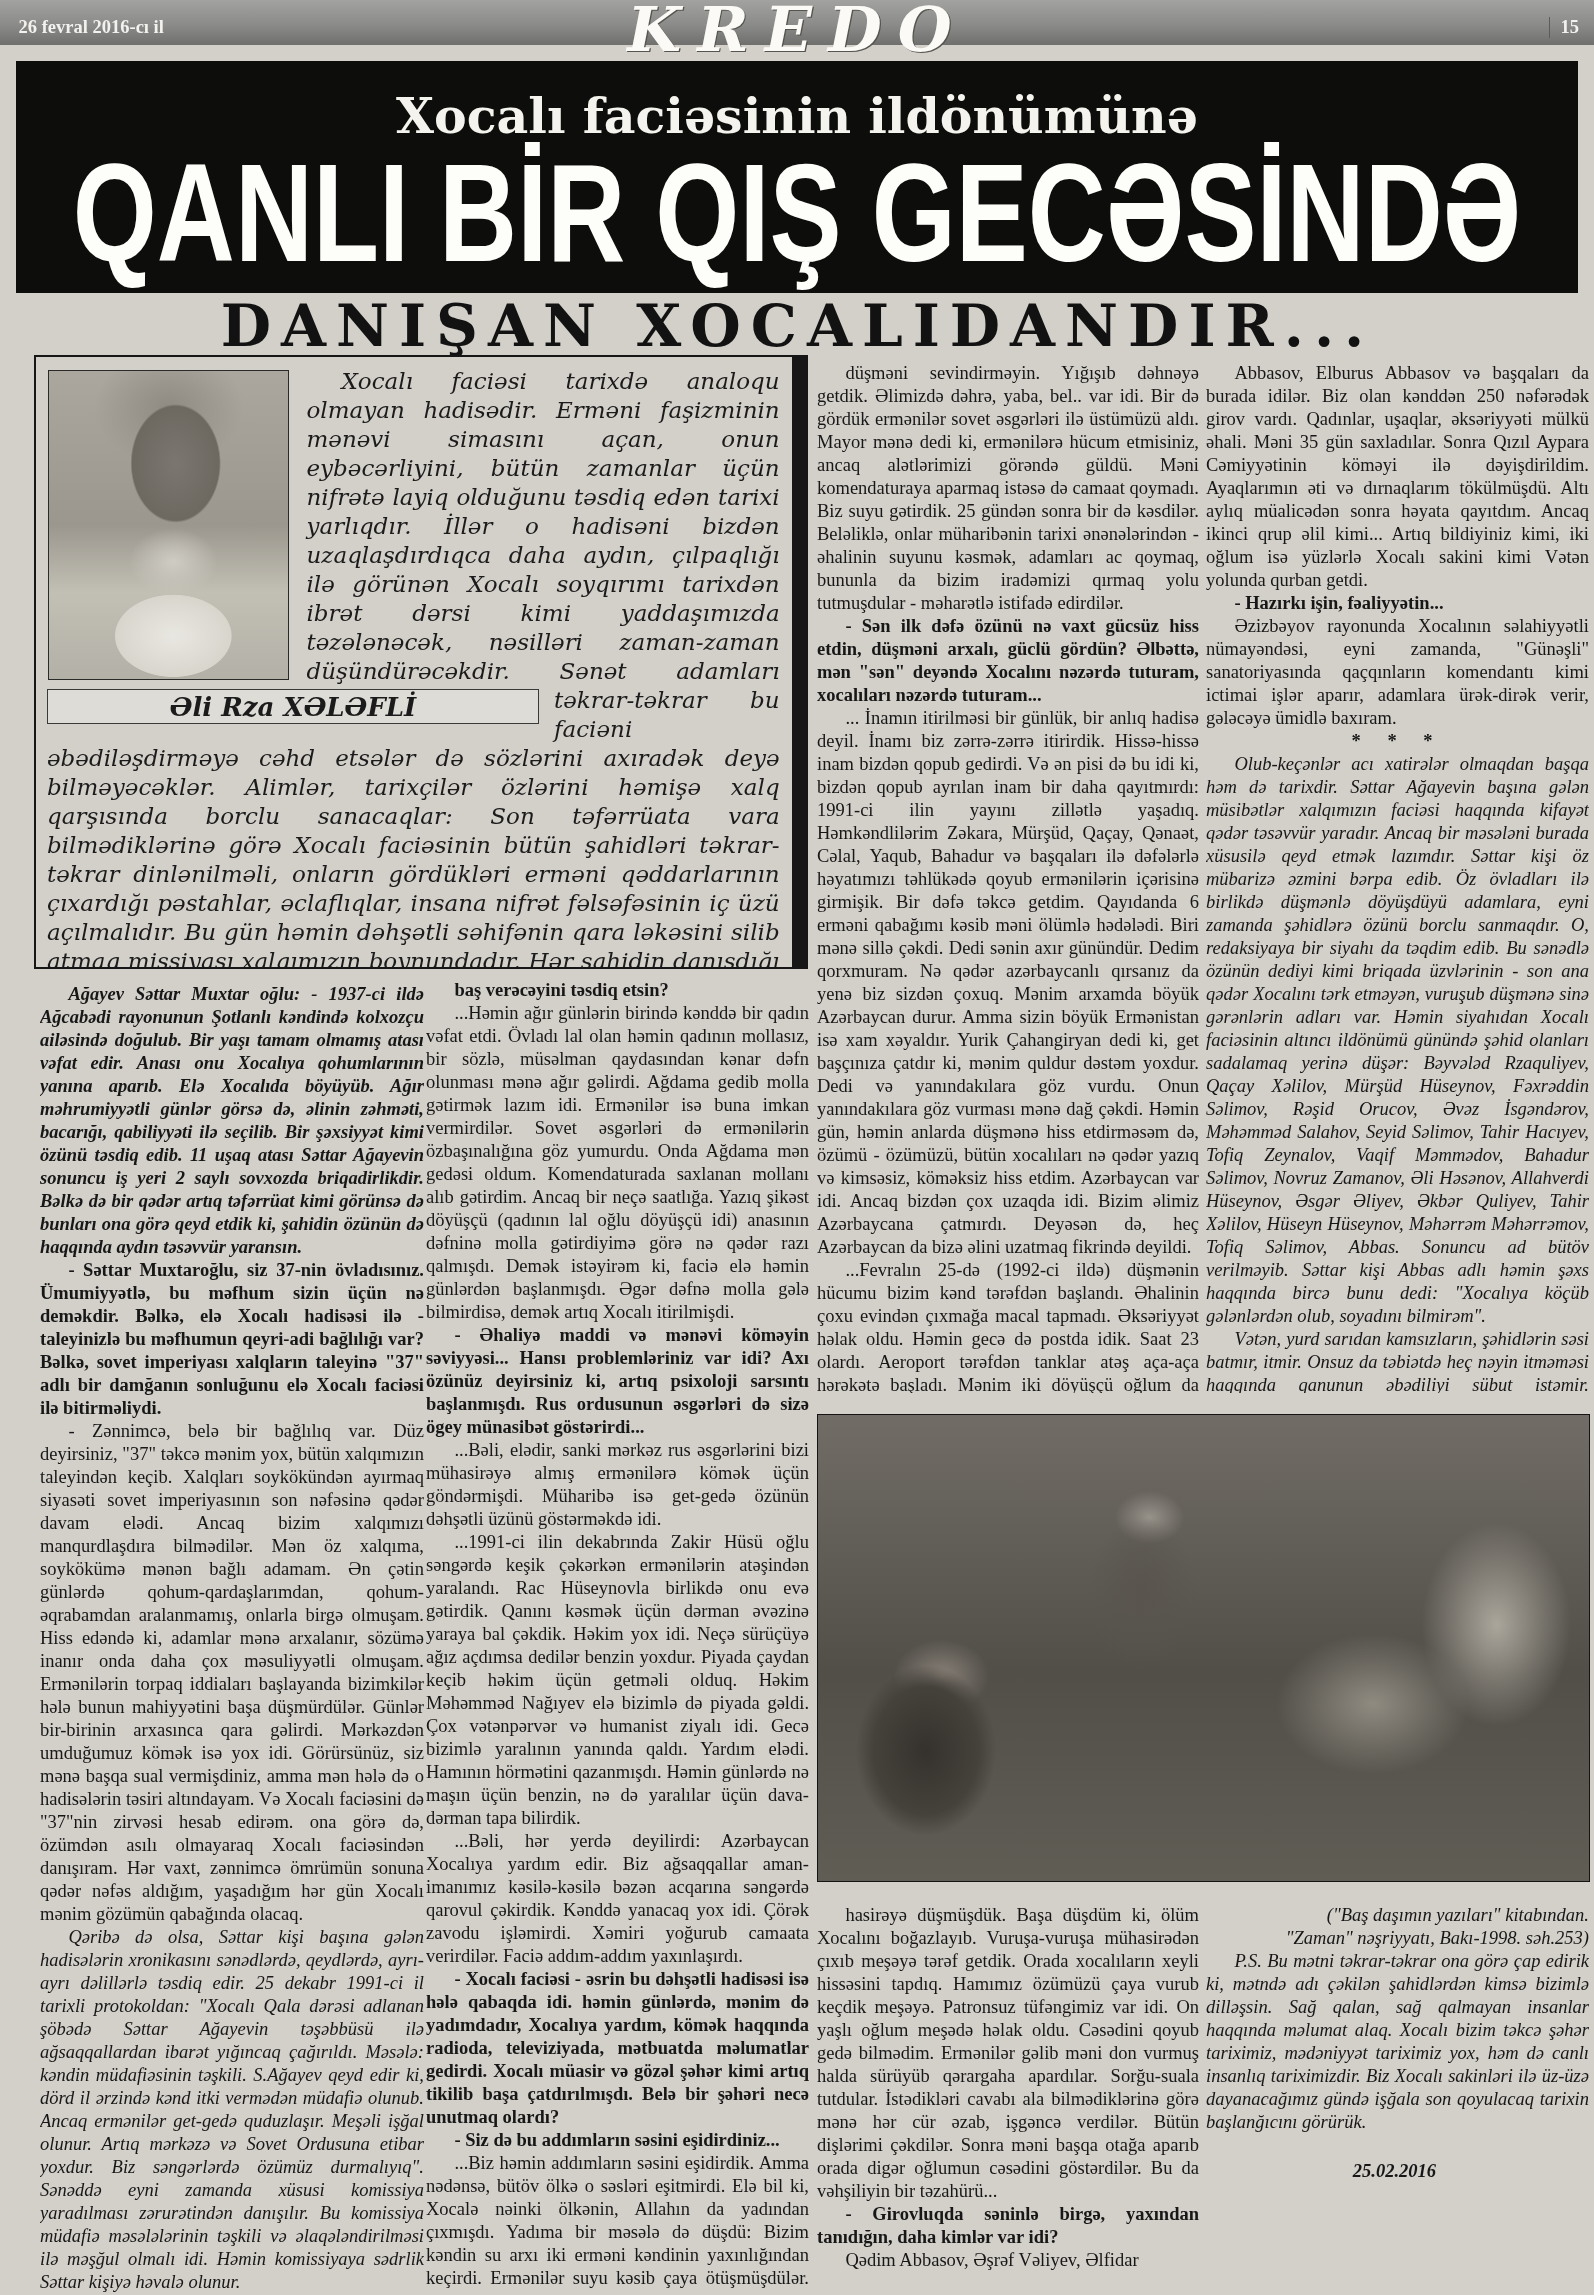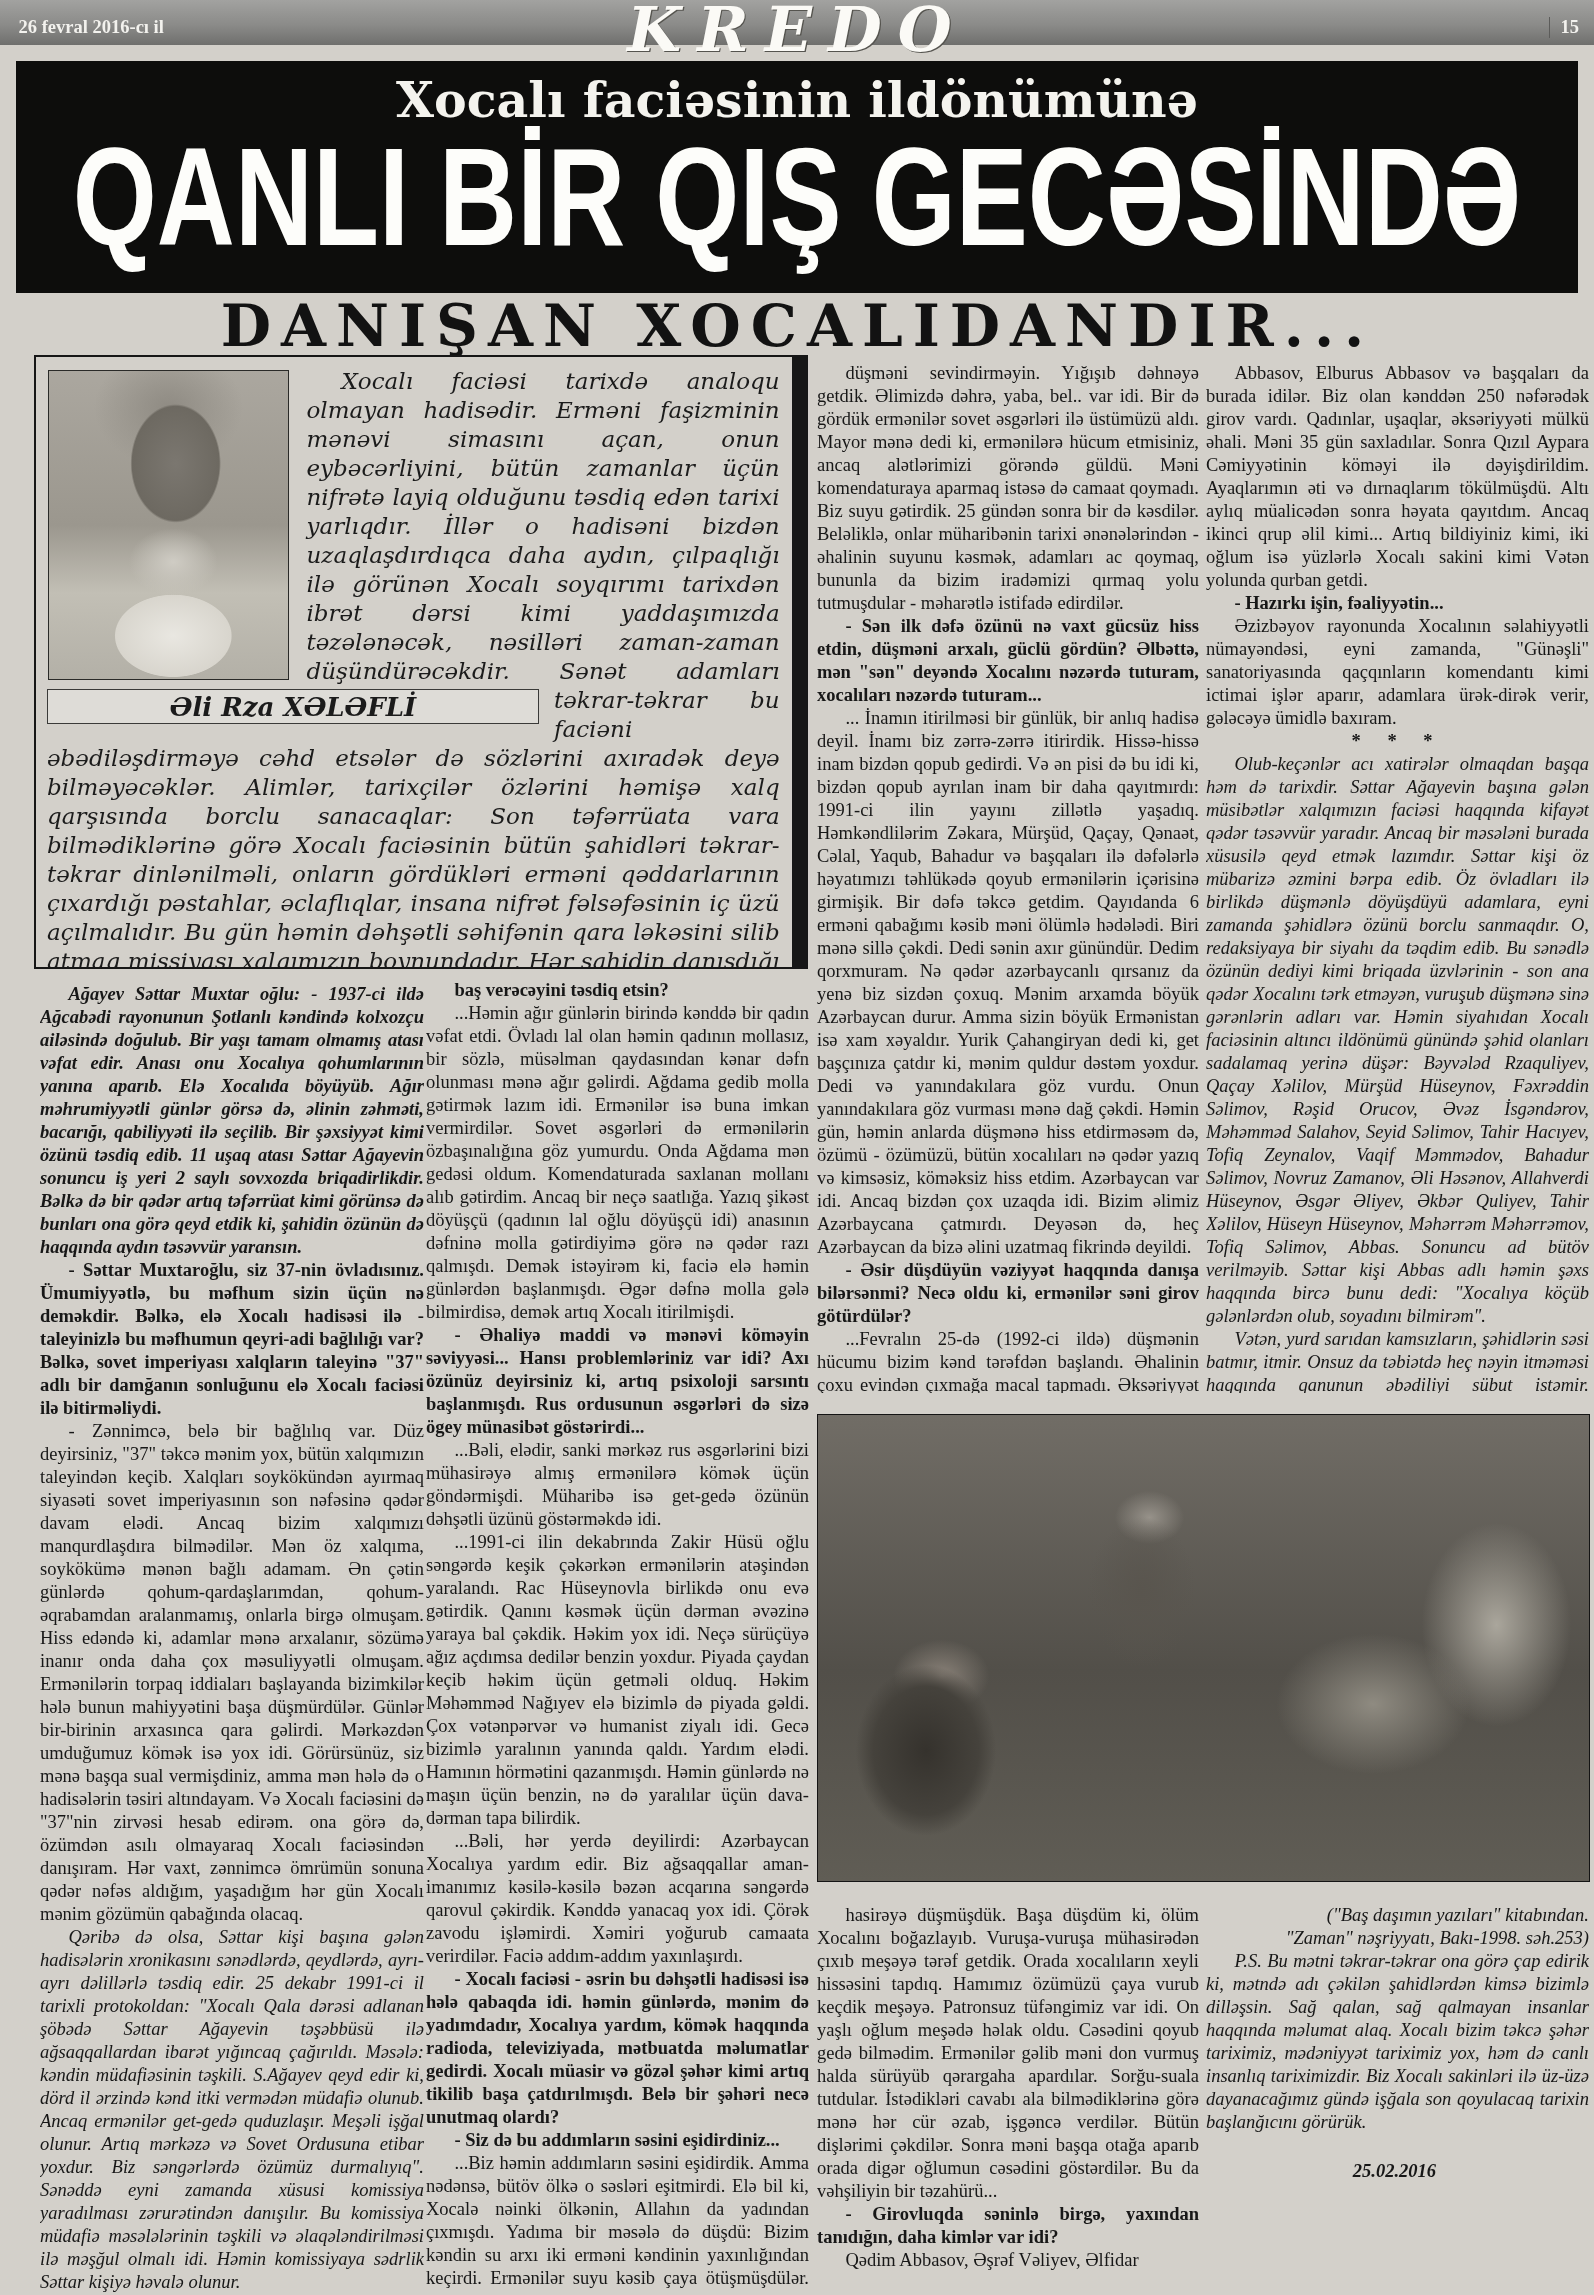--- a/index.html
+++ b/index.html
@@ -12,21 +12,21 @@
     background:linear-gradient(180deg,#a2a2a0 0%,#8b8b89 55%,#6f6f6d 100%);}
   .m-date{position:absolute;left:18.5px;top:17.3px;font:bold 18.5px "Liberation Serif",serif;color:#f3f2ee;}
   .m-brand{position:absolute;left:0;right:0;top:-7.4px;text-align:center;
     font:bold italic 62px "DejaVu Serif",serif;letter-spacing:16px;color:#fbfaf6;
     text-shadow:1.2px 1.2px 0 #55544f;}
   .m-page{position:absolute;right:16px;top:17.3px;font:bold 18.5px "Liberation Serif",serif;color:#f3f2ee;
     padding-left:11px;border-left:1.9px solid #5c5c5a;}
 
   
   .banner{position:absolute;left:16px;top:61px;width:1562px;height:232px;background:#0d0d0c;}
-  .kicker{margin:0;padding-top:10px;text-align:center;
+  .kicker{margin:0;padding-top:26px;text-align:center;
     font:bold 49px/59px "DejaVu Serif",serif;color:#f4f3ee;}
   .mainhead{margin:0;text-align:center;white-space:nowrap;
     font:bold 106px/124px "Liberation Sans",sans-serif;color:#fdfdfa;
     transform:scale(1.02,1.32);transform-origin:50% 40%;letter-spacing:0px;}
   .subhead{position:absolute;left:0;top:295px;width:1595px;text-align:center;
     font:bold 58px/62px "DejaVu Serif",serif;letter-spacing:10px;color:#121212;}
 
   
   .lead-box{position:absolute;left:34px;top:355px;width:774px;height:614px;box-sizing:border-box;
     border:2.5px solid #161616;border-right:16px solid #161616;padding:10px 12.4px 6.2px 11px;
@@ -112,21 +112,20 @@
       <p class="para normal">...1991-ci ilin dekabrında Zakir Hüsü oğlu səngərdə keşik çəkərkən ermənilərin atəşindən yaralandı. Rac Hüseynovla birlikdə onu evə gətirdik. Qanını kəsmək üçün dərman əvəzinə yaraya bal çəkdik. Həkim yox idi. Neçə sürüçüyə ağız açdımsa dedilər benzin yoxdur. Piyada çaydan keçib həkim üçün getməli olduq. Həkim Məhəmməd Nağıyev elə bizimlə də piyada gəldi. Çox vətənpərvər və humanist ziyalı idi. Gecə bizimlə yaralının yanında qaldı. Yardım elədi. Hamının hörmətini qazanmışdı. Həmin günlərdə nə maşın üçün benzin, nə də yaralılar üçün dava-dərman tapa bilirdik.</p>
       <p class="para normal">...Bəli, hər yerdə deyilirdi: Azərbaycan Xocalıya yardım edir. Biz ağsaqqallar aman-imanımız kəsilə-kəsilə bəzən acqarına səngərdə qarovul çəkirdik. Kənddə yanacaq yox idi. Çörək zavodu işləmirdi. Xəmiri yoğurub camaata verirdilər. Faciə addım-addım yaxınlaşırdı.</p>
       <p class="para bold">- Xocalı faciəsi - əsrin bu dəhşətli hadisəsi isə hələ qabaqda idi. həmin günlərdə, mənim də yadımdadır, Xocalıya yardım, kömək haqqında radioda, televiziyada, mətbuatda məlumatlar gedirdi. Xocalı müasir və gözəl şəhər kimi artıq tikilib başa çatdırılmışdı. Belə bir şəhəri necə unutmaq olardı?</p>
       <p class="para bold">- Siz də bu addımların səsini eşidirdiniz...</p>
       <p class="para normal">...Biz həmin addımların səsini eşidirdik. Amma nədənsə, bütöv ölkə o səsləri eşitmirdi. Elə bil ki, Xocalə nəinki ölkənin, Allahın da yadından çıxmışdı. Yadıma bir məsələ də düşdü: Bizim kəndin su arxı iki erməni kəndinin yaxınlığından keçirdi. Ermənilər suyu kəsib çaya ötüşmüşdülər. Camaatı yığıb dedim ki, əlinizi qoynunuza qoyub</p>
     </div>
   <div class="col col-3">
       <p class="para normal">düşməni sevindirməyin. Yığışıb dəhnəyə getdik. Əlimizdə dəhrə, yaba, bel.. var idi. Bir də gördük ermənilər sovet əsgərləri ilə üstümüzü aldı. Mayor mənə dedi ki, ermənilərə hücum etmisiniz, ancaq alətlərimizi görəndə güldü. Məni komendaturaya aparmaq istəsə də camaat qoymadı. Biz suyu gətirdik. 25 gündən sonra bir də kəsdilər. Beləliklə, onlar müharibənin tarixi ənənələrindən - əhalinin suyunu kəsmək, adamları ac qoymaq, bununla da bizim iradəmizi qırmaq yolu tutmuşdular - məharətlə istifadə edirdilər.</p>
       <p class="para bold">- Sən ilk dəfə özünü nə vaxt gücsüz hiss etdin, düşməni arxalı, güclü gördün? Əlbəttə, mən "sən" deyəndə Xocalını nəzərdə tuturam, xocalıları nəzərdə tuturam...</p>
       <p class="para normal">... İnamın itirilməsi bir günlük, bir anlıq hadisə deyil. İnamı biz zərrə-zərrə itirirdik. Hissə-hissə inam bizdən qopub gedirdi. Və ən pisi də bu idi ki, bizdən qopub ayrılan inam bir daha qayıtmırdı: 1991-ci ilin yayını zillətlə yaşadıq. Həmkəndlilərim Zəkara, Mürşüd, Qaçay, Qənaət, Cəlal, Yaqub, Bahadur və başqaları ilə dəfələrlə həyatımızı təhlükədə qoyub ermənilərin içərisinə girmişik. Bir dəfə təkcə getdim. Qayıdanda 6 erməni qabağımı kəsib məni ölümlə hədələdi. Biri mənə sillə çəkdi. Dedi sənin axır günündür. Dedim qorxmuram. Nə qədər azərbaycanlı qırsanız da yenə biz sizdən çoxuq. Mənim arxamda böyük Azərbaycan durur. Amma sizin böyük Ermənistan isə xam xəyaldır. Yurik Çahangiryan dedi ki, get başçınıza çatdır ki, mənim quldur dəstəm yoxdur. Dedi və yanındakılara göz vurdu. Onun yanındakılara göz vurması mənə dağ çəkdi. Həmin gün, həmin anlarda düşmənə hiss etdirməsəm də, özümü - özümüzü, bütün xocalıları nə qədər yazıq və kimsəsiz, köməksiz hiss etdim. Azərbaycan var idi. Ancaq bizdən çox uzaqda idi. Bizim əlimiz Azərbaycana çatmırdı. Deyəsən də, heç Azərbaycan da bizə əlini uzatmaq fikrində deyildi.</p>
-      <p class="para bold">- Əsir düşdüyün vəziyyət haqqında danışa bilərsənmi? Necə oldu ki, ermənilər səni girov götürdülər?</p>
       <p class="para normal">...Fevralın 25-də (1992-ci ildə) düşmənin hücumu bizim kənd tərəfdən başlandı. Əhalinin çoxu evindən çıxmağa macal tapmadı. Əksəriyyət həlak oldu. Həmin gecə də postda idik. Saat 23 olardı. Aeroport tərəfdən tanklar atəş aça-aça hərəkətə başladı. Mənim iki döyüşçü oğlum da postda idilər. Biz mü-</p>
     </div>
   <div class="col col-4">
       <p class="para normal">Abbasov, Elburus Abbasov və başqaları da burada idilər. Biz olan kənddən 250 nəfərədək girov vardı. Qadınlar, uşaqlar, əksəriyyəti mülkü əhali. Məni 35 gün saxladılar. Sonra Qızıl Aypara Cəmiyyətinin köməyi ilə dəyişdirildim. Ayaqlarımın əti və dırnaqlarım tökülmüşdü. Altı aylıq müalicədən sonra həyata qayıtdım. Ancaq ikinci qrup əlil kimi... Artıq bildiyiniz kimi, iki oğlum isə yüzlərlə Xocalı sakini kimi Vətən yolunda qurban getdi.</p>
       <p class="para bold">- Hazırkı işin, fəaliyyətin...</p>
       <p class="para normal">Əzizbəyov rayonunda Xocalının səlahiyyətli nümayəndəsi, eyni zamanda, "Günəşli" sanatoriyasında qaçqınların komendantı kimi ictimai işlər aparır, adamlara ürək-dirək verir, gələcəyə ümidlə baxıram.</p>
       <p class="para stars">* * *</p>
       <p class="para italic">Olub-keçənlər acı xatirələr olmaqdan başqa həm də tarixdir. Səttar Ağayevin başına gələn müsibətlər xalqımızın faciəsi haqqında kifayət qədər təsəvvür yaradır. Ancaq bir məsələni burada xüsusilə qeyd etmək lazımdır. Səttar kişi öz mübarizə əzmini bərpa edib. Öz övladları ilə birlikdə düşmənlə döyüşdüyü adamlara, eyni zamanda şəhidlərə özünü borclu sanmaqdır. O, redaksiyaya bir siyahı da təqdim edib. Bu sənədlə özünün dediyi kimi briqada üzvlərinin - son ana qədər Xocalını tərk etməyən, vuruşub düşmənə sinə gərənlərin adları var. Həmin siyahıdan Xocalı faciəsinin altıncı ildönümü günündə şəhid olanları sadalamaq yerinə düşər: Bəyvələd Rzaquliyev, Qaçay Xəlilov, Mürşüd Hüseynov, Fəxrəddin Səlimov, Rəşid Orucov, Əvəz İsgəndərov, Məhəmməd Salahov, Seyid Səlimov, Tahir Hacıyev, Tofiq Zeynalov, Vaqif Məmmədov, Bahadur Səlimov, Novruz Zamanov, Əli Həsənov, Allahverdi Hüseynov, Əsgər Əliyev, Əkbər Quliyev, Tahir Xəlilov, Hüseyn Hüseynov, Məhərrəm Məhərrəmov, Tofiq Səlimov, Abbas. Sonuncu ad bütöv verilməyib. Səttar kişi Abbas adlı həmin şəxs haqqında bircə bunu dedi: "Xocalıya köçüb gələnlərdən olub, soyadını bilmirəm".</p>
       <p class="para italic">Vətən, yurd sarıdan kamsızların, şəhidlərin səsi batmır, itmir. Onsuz da təbiətdə heç nəyin itməməsi haqqında qanunun əbədiliyi sübut istəmir. Vətəninin bütövlüyü işğal altında inləyən torpaqların azadlığı naminə fəryad qoparan şəhid ruhları bizi qeyrətə çağırır. Bu</p>
     </div>

